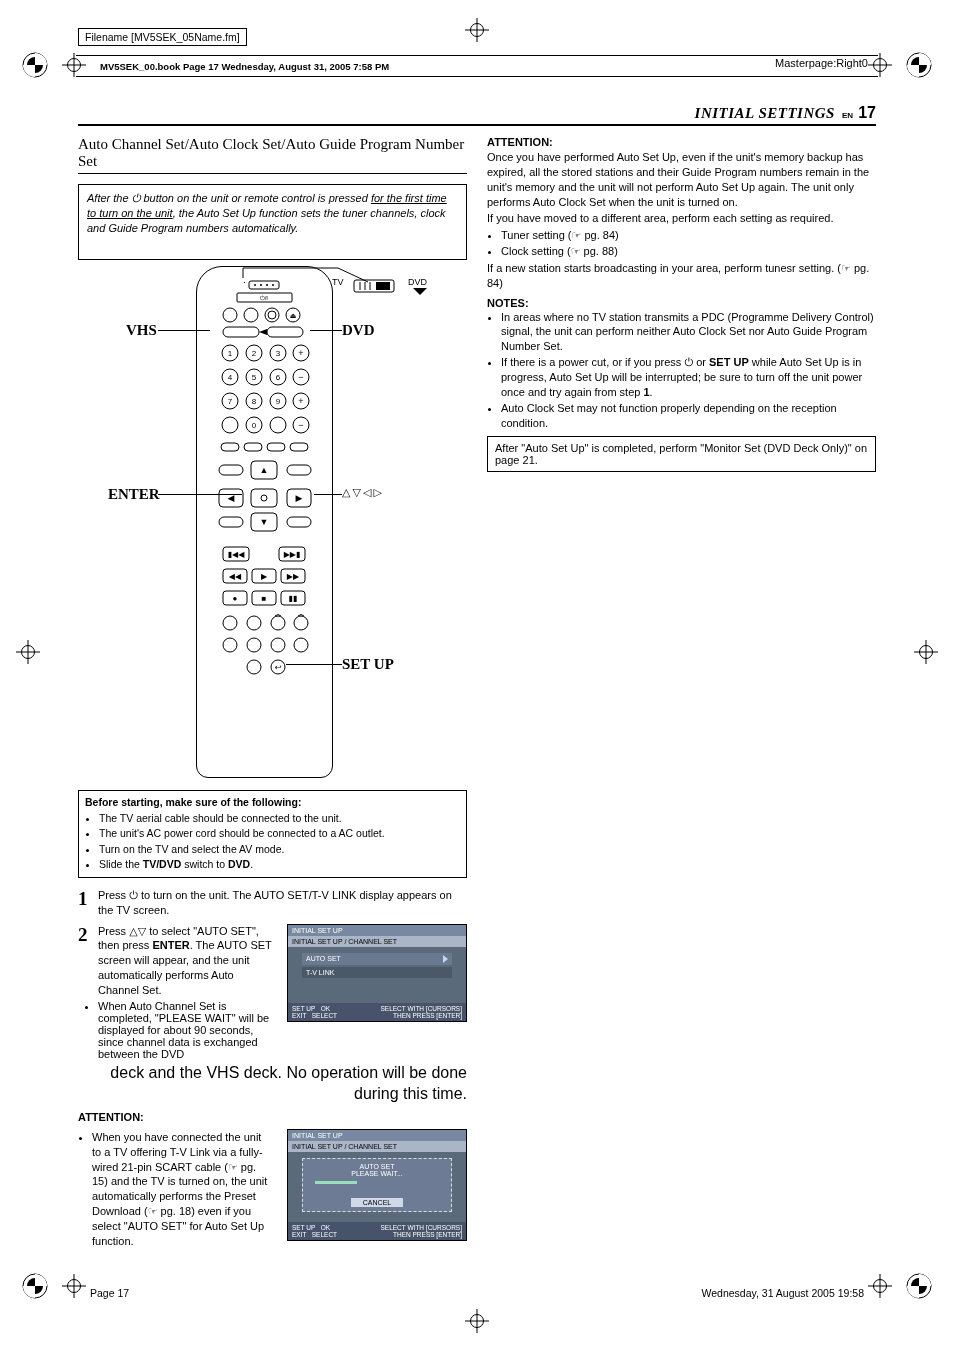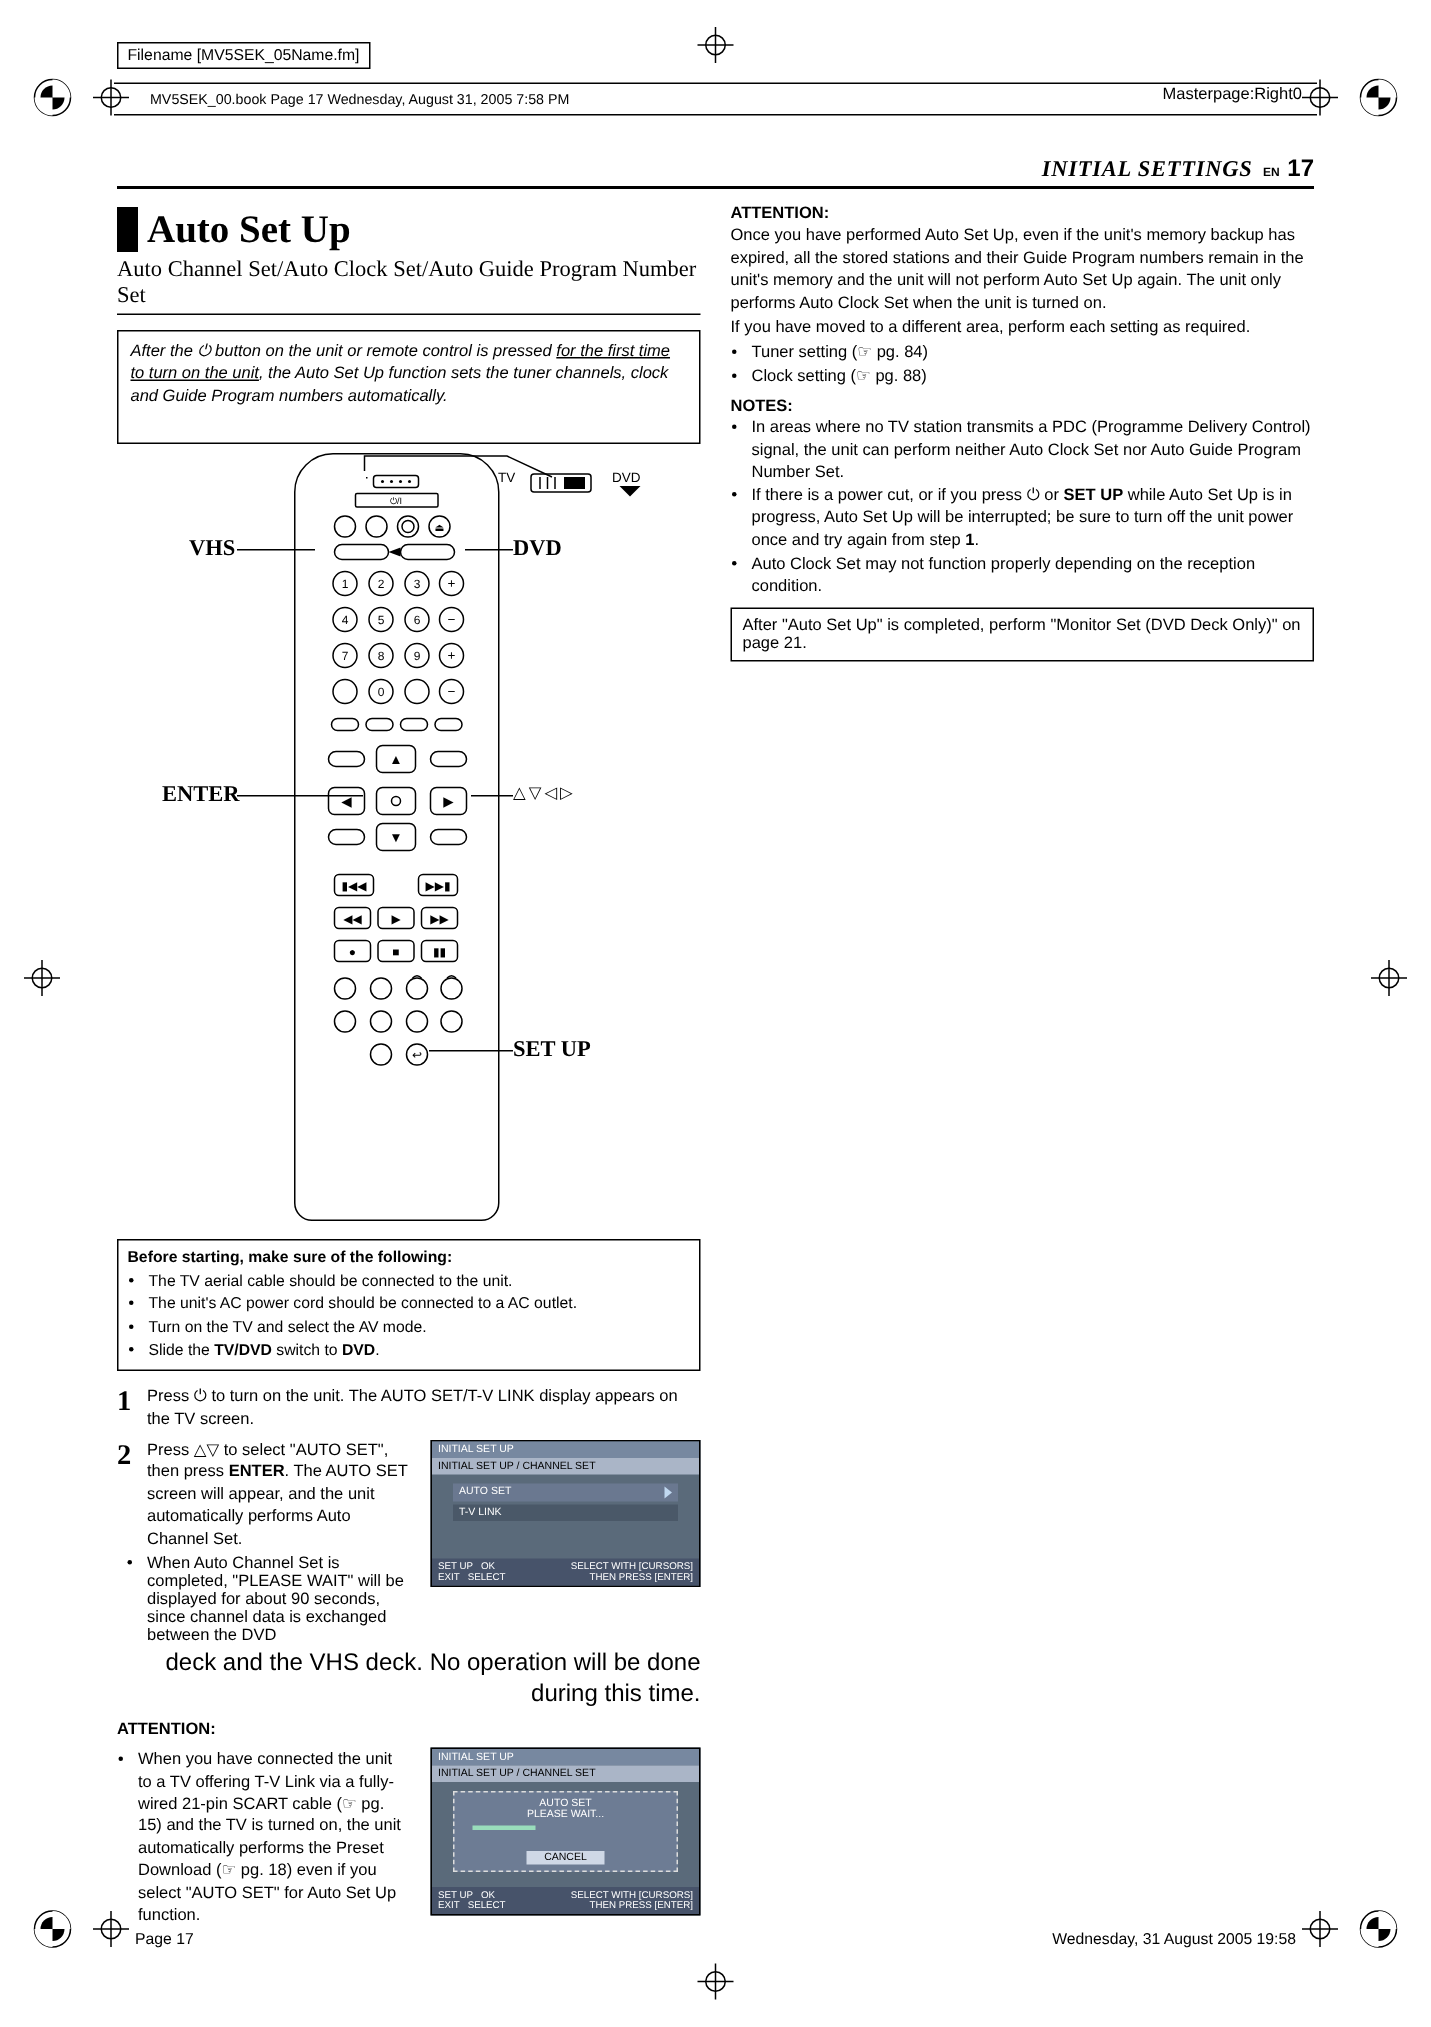--- a/index.html
+++ b/index.html
@@ -71,20 +71,21 @@
     position: absolute;
     top: 55px;
     left: 76px;
     right: 76px;
     height: 20px;
     border-top: 1px solid #000;
     border-bottom: 1px solid #000;
     font-size: 9.5px;
     display:flex;
     align-items:center;
+    font-weight:bold;
   }
   .bookline .span { padding-left: 24px; }
 
   .content {
     position: absolute;
     top: 104px;
     left: 78px;
     right: 78px;
     bottom: 80px;
   }
@@ -299,24 +300,20 @@
   <div class="content">
     <div class="header-line">
       <span class="sec-title">INITIAL SETTINGS</span>
       <span class="en">EN</span>
       <span class="pn">17</span>
     </div>
 
     <div class="cols">
 
       <div class="col">
-        <div class="h1-block">
-          <div class="bar"></div>
-          <div class="t">Auto Set Up</div>
-        </div>
         <div class="h2">Auto Channel Set/Auto Clock Set/Auto Guide Program Number Set</div>
 
         <div class="box fixedh">
           <span>After the </span><span class="power-sym">⏻</span><span> button on the unit or remote control is pressed </span><span class="under">for the first time to turn on the unit</span><span>, the Auto Set Up function sets the tuner channels, clock and Guide Program numbers automatically.</span>
         </div>
 
         <div class="remote-area">
           <div class="remote-dvr">
             <svg viewBox="0 0 135 510" width="135" height="510">
 
@@ -534,20 +531,21 @@
       </div>
 
       <div class="col right-col">
         <div class="attn" style="margin-top:0">ATTENTION:</div>
         <p style="margin:2px 0;">Once you have performed Auto Set Up, even if the unit's memory backup has expired, all the stored stations and their Guide Program numbers remain in the unit's memory and the unit will not perform Auto Set Up again. The unit only performs Auto Clock Set when the unit is turned on.</p>
         <p style="margin:2px 0;">If you have moved to a different area, perform each setting as required.</p>
         <ul class="bul" style="margin:0;">
           <li>Tuner setting (☞ pg. 84)</li>
           <li>Clock setting (☞ pg. 88)</li>
         </ul>
+        <p style="margin:2px 0;">If a new station starts broadcasting in your area, perform tunesr setting. (☞ pg. 84)</p>
 
         <div class="notes-hd">NOTES:</div>
         <ul class="bul" style="margin:0;">
           <li>In areas where no TV station transmits a PDC (Programme Delivery Control) signal, the unit can perform neither Auto Clock Set nor Auto Guide Program Number Set.</li>
           <li><span>If there is a power cut, or if you press </span><span class="power-sym">⏻</span><span> or </span><b>SET UP</b><span> while Auto Set Up is in progress, Auto Set Up will be interrupted; be sure to turn off the unit power once and try again from step </span><b>1</b><span>.</span></li>
           <li>Auto Clock Set may not function properly depending on the reception condition.</li>
         </ul>
 
         <div class="aft-box">After "Auto Set Up" is completed, perform "Monitor Set (DVD Deck Only)" on page 21.</div>
       </div>

